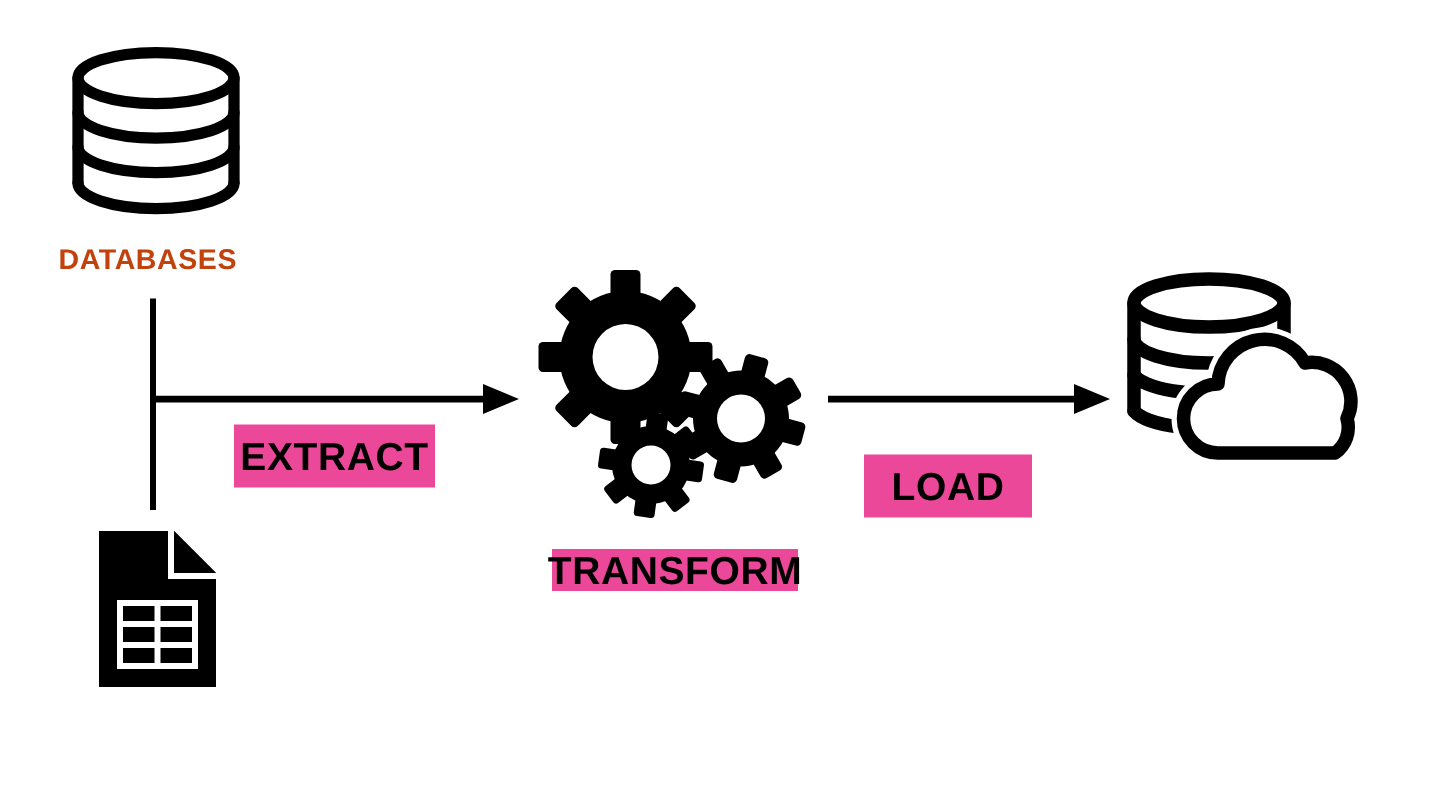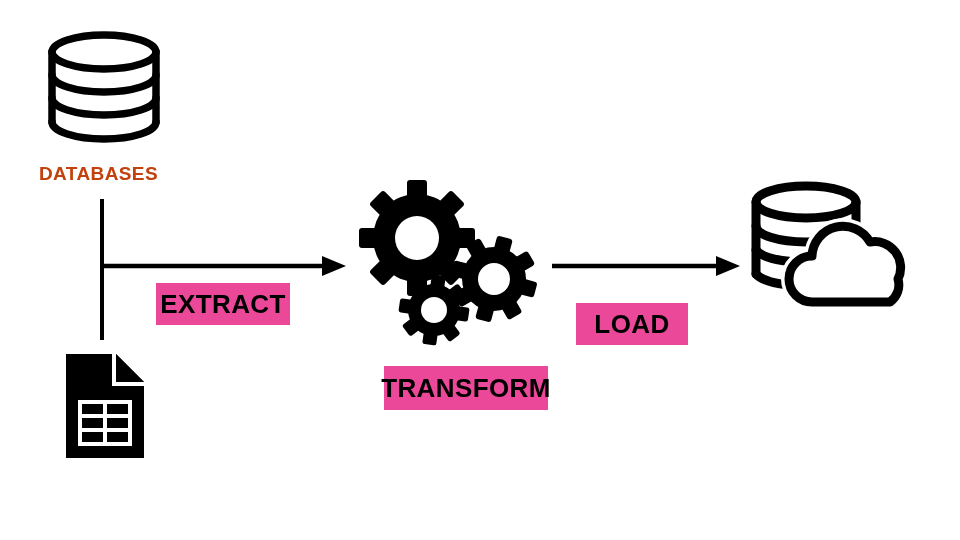--- a/index.html
+++ b/index.html
@@ -60,21 +60,21 @@
   #node-spreadsheets   { left: 62px;  top: 350px; width: 86px;  height: 112px; }
   #label-spreadsheets  { left: 25px;  top: 482px; }
 
   #node-gears          { left: 355px; top: 176px; width: 190px; height: 170px; }
 
   #node-warehouse      { left: 748px; top: 180px; width: 180px; height: 132px; }
   #label-warehouse     { left: 744px; top: 339px; }
 
   
   #chip-extract   { left: 156px; top: 283px; width: 134px; height: 42px; }
-  #chip-transform { left: 368px; top: 366px; width: 164px; height: 44px; margin-left: 16px; }
+  #chip-transform { left: 368px; top: 366px; width: 164px; height: 28px; }
   #chip-load      { left: 576px; top: 283px; width: 112px; height: 42px; margin-top: 20px; }
 
   
   #branch-vline   { left: 100px; top: 199px; width: 4px; height: 141px; }
   #arrow-extract  { left: 100px; top: 252px; width: 246px; height: 28px; }
   #arrow-load     { left: 552px; top: 252px; width: 188px; height: 28px; }
 </style>
 </head>
 <body>
 

